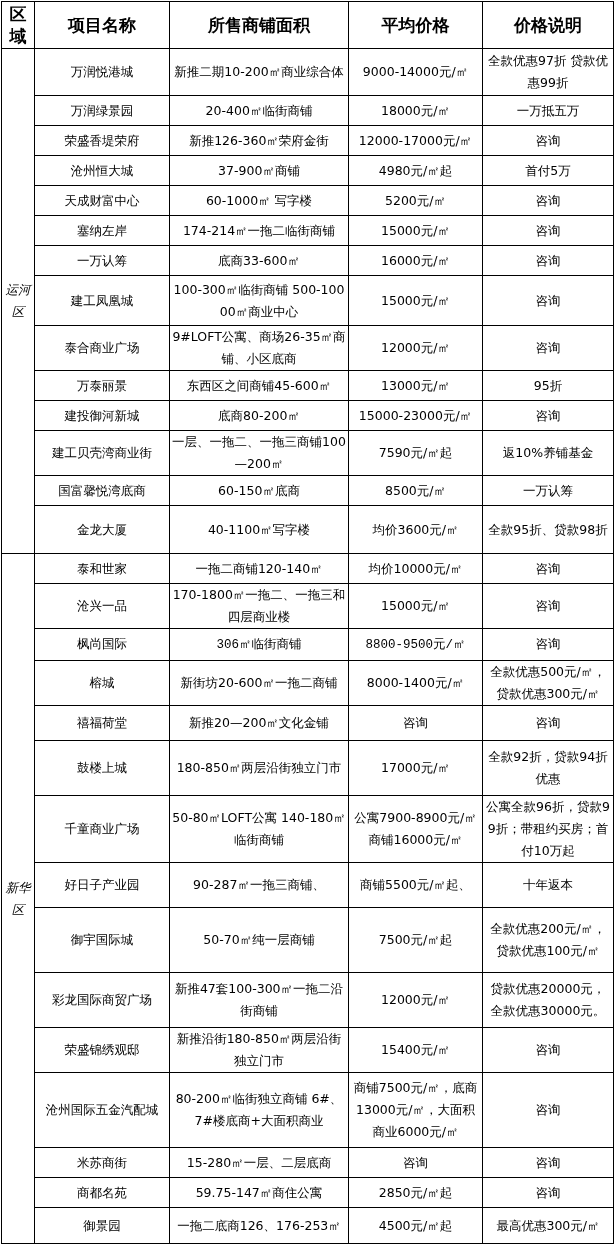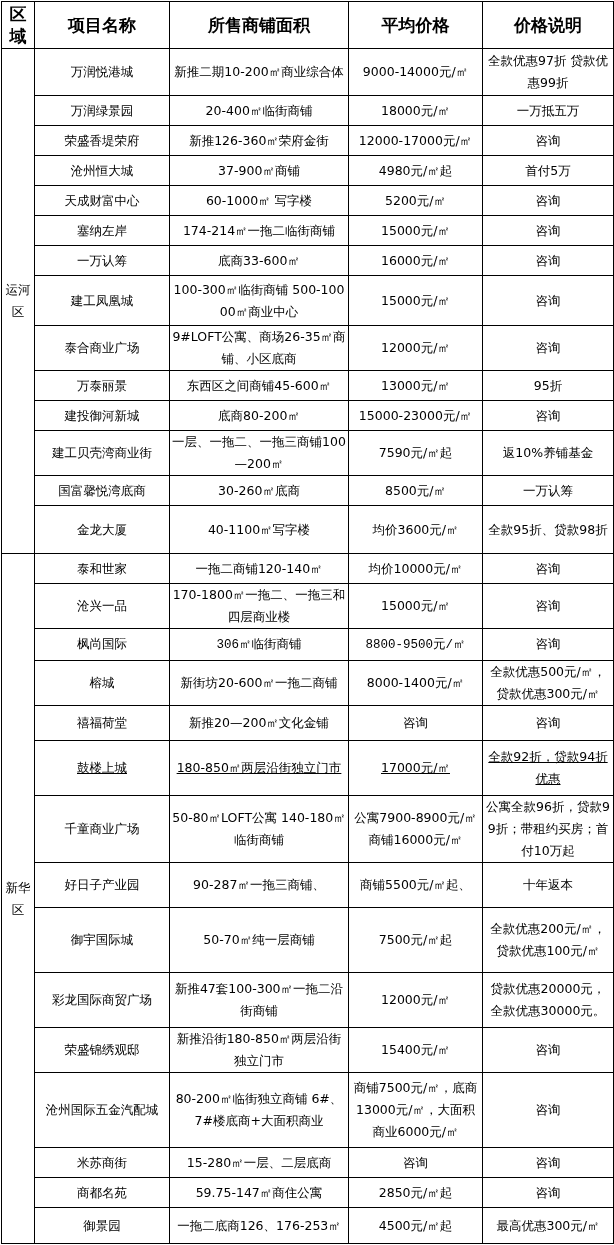--- a/index.html
+++ b/index.html
@@ -11,21 +11,21 @@
   }
   table.price-table td, table.price-table th {
     border: 1px solid #000;
     text-align: center; vertical-align: middle;
     font-size: 12.5px; line-height: 22px;
     padding: 0 2px; font-weight: normal;
     word-break: break-all;
   }
   table.price-table th { font-weight: bold; font-size: 17px; }
   th.region-head { line-height: 20px; padding: 0; }
-  td.region { font-weight: bold; font-size: 13px; line-height: 26px; padding: 0 4px; }
+  td.region { font-weight: bold; font-size: 13px; line-height: 26px; padding: 0 4px; font-style: italic; }
 </style>
 </head>
 <body>
 
 <table class="price-table">
   <colgroup>
     <col style="width:33px">
     <col style="width:135px">
     <col style="width:179px">
     <col style="width:134px">
@@ -109,21 +109,21 @@
         <td>咨询</td>
       </tr>
       <tr style="height: 45px;">
         <td>建工贝壳湾商业街</td>
         <td>一层、一拖二、一拖三商铺100—200㎡</td>
         <td>7590元/㎡起</td>
         <td>返10%养铺基金</td>
       </tr>
       <tr style="height: 30px;">
         <td>国富馨悦湾底商</td>
-        <td>30-260㎡底商</td>
+        <td>60-150㎡底商</td>
         <td>8500元/㎡</td>
         <td>一万认筹</td>
       </tr>
       <tr style="height: 48px;">
         <td>金龙大厦</td>
         <td>40-1100㎡写字楼</td>
         <td>均价3600元/㎡</td>
         <td>全款95折、贷款98折</td>
       </tr>
       <tr style="height: 30px;">
@@ -150,21 +150,21 @@
         <td>新街坊20-600㎡一拖二商铺</td>
         <td>8000-1400元/㎡</td>
         <td>全款优惠500元/㎡，贷款优惠300元/㎡</td>
       </tr>
       <tr style="height: 35px;">
         <td>禧福荷堂</td>
         <td>新推20—200㎡文化金铺</td>
         <td>咨询</td>
         <td>咨询</td>
       </tr>
-      <tr style="height: 55px; text-decoration: underline;">
+      <tr style="height: 55px;">
         <td>鼓楼上城</td>
         <td>180-850㎡两层沿街独立门市</td>
         <td>17000元/㎡</td>
         <td>全款92折，贷款94折优惠</td>
       </tr>
       <tr style="height: 65px;">
         <td>千童商业广场</td>
         <td>50-80㎡LOFT公寓 140-180㎡临街商铺</td>
         <td>公寓7900-8900元/㎡ 商铺16000元/㎡</td>
         <td>公寓全款96折，贷款99折；带租约买房；首付10万起</td>

